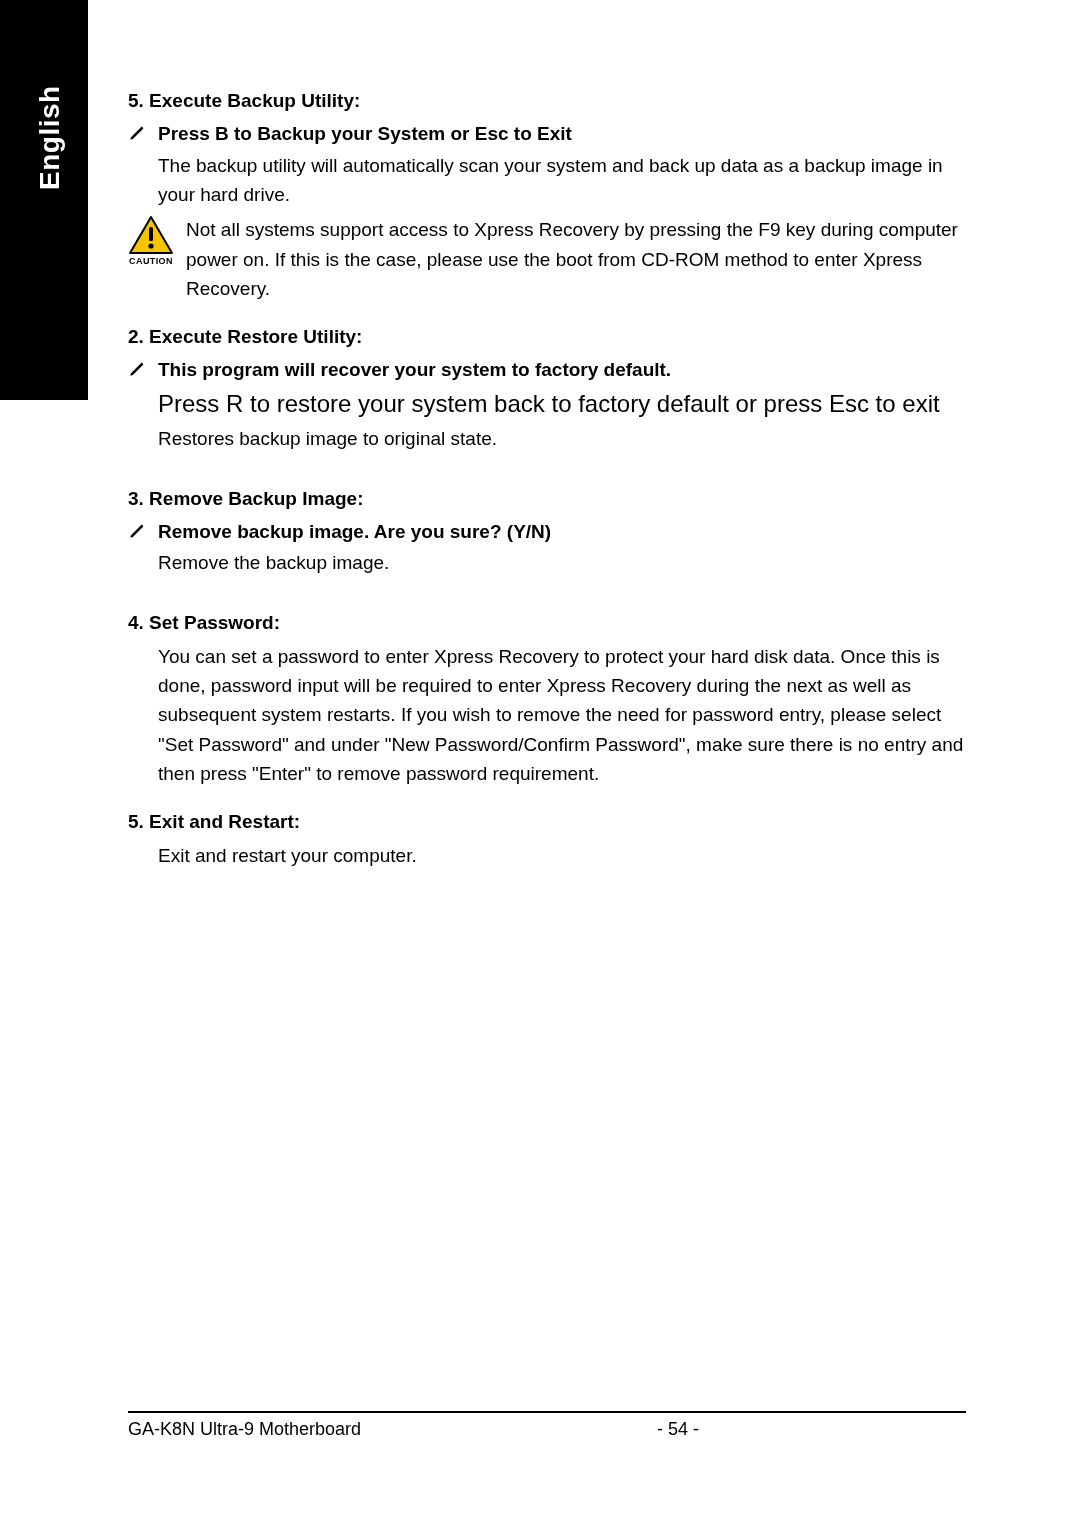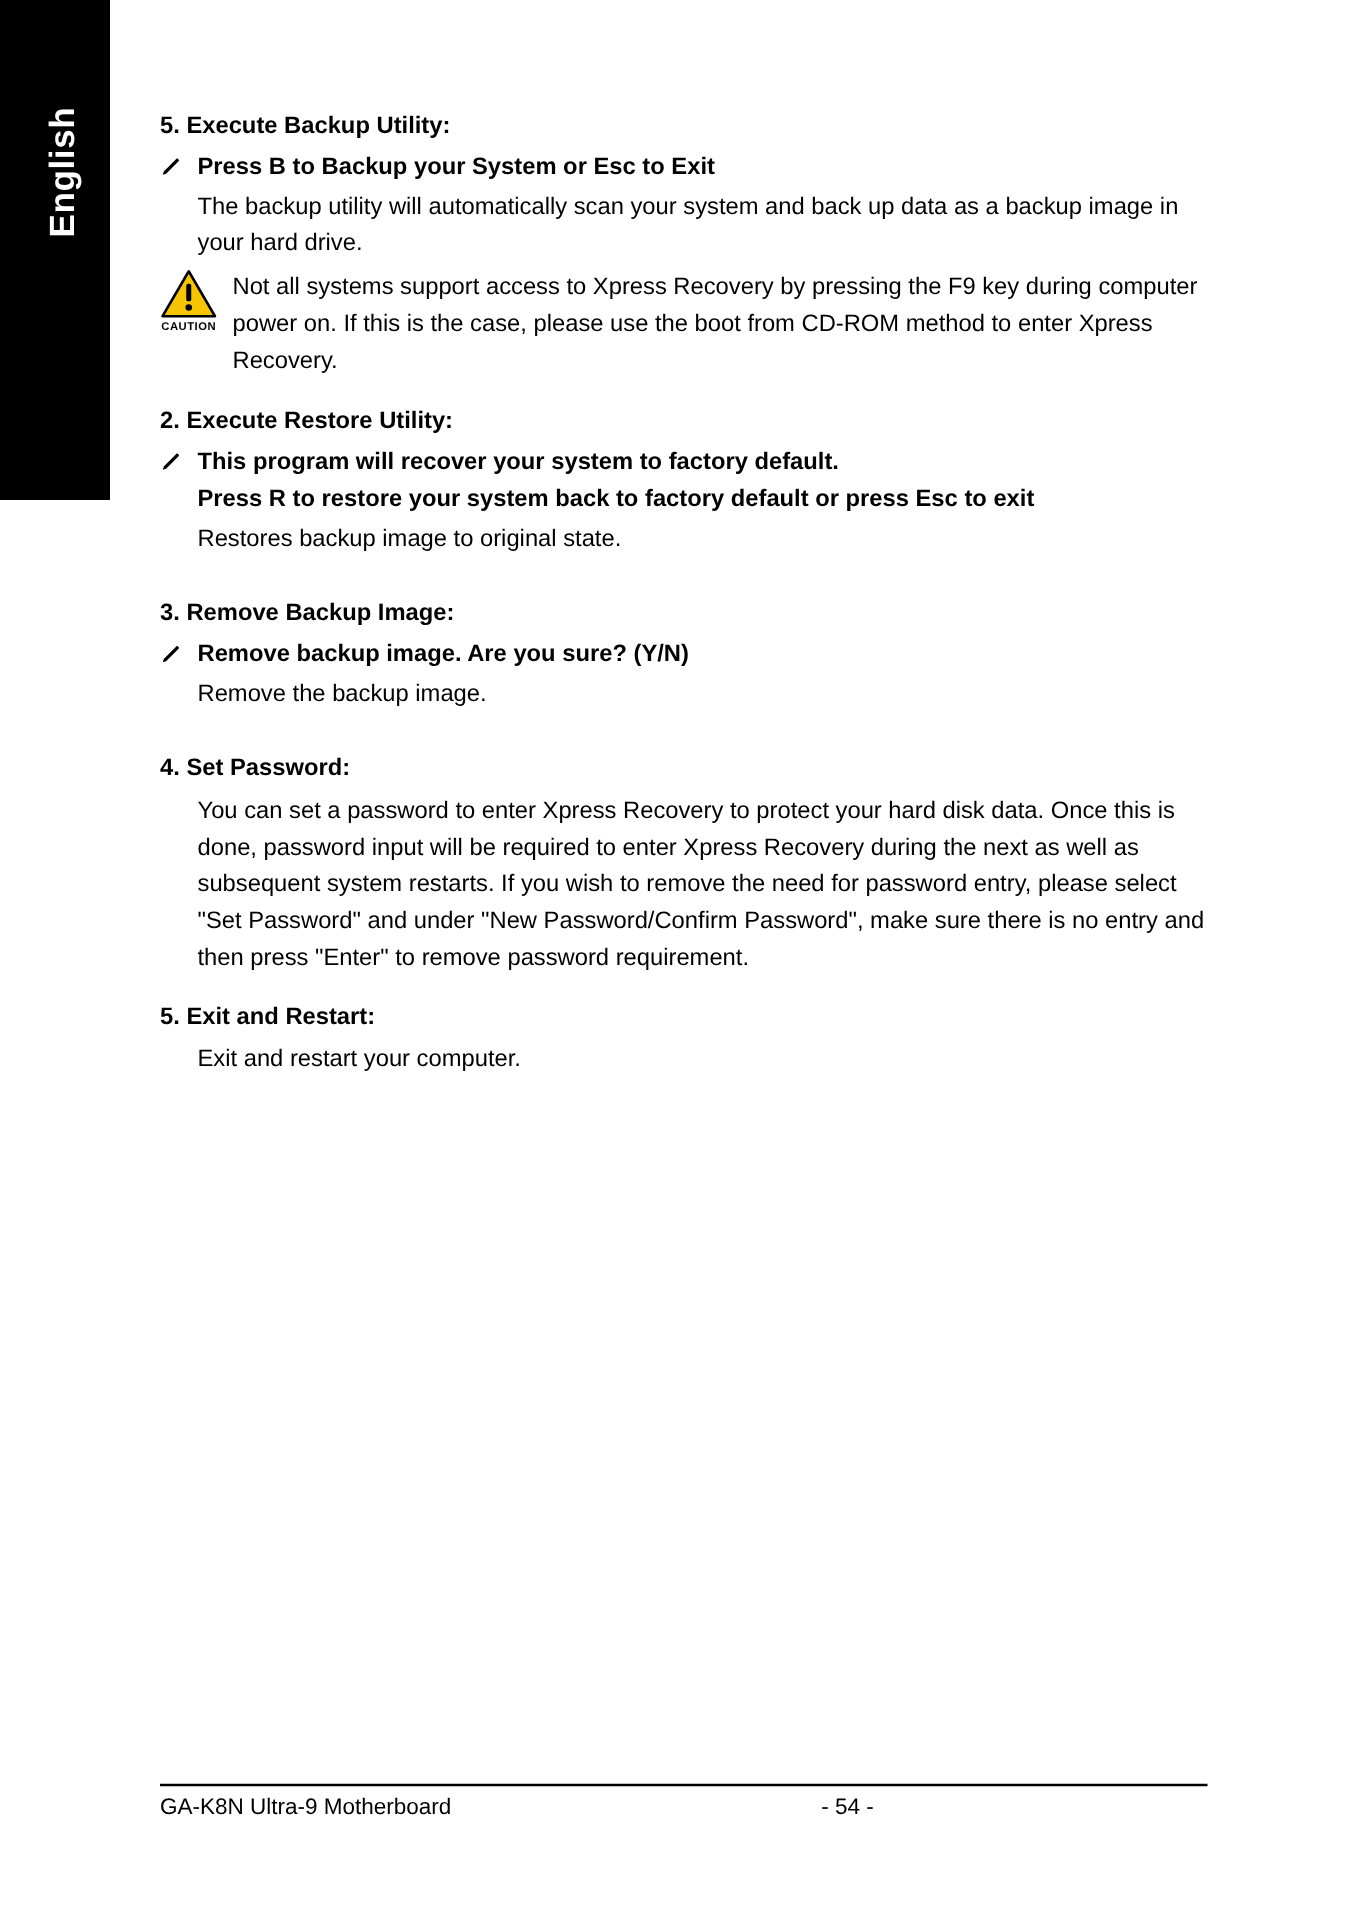--- a/index.html
+++ b/index.html
@@ -87,31 +87,31 @@
       text-align: center;
       margin-top: 1px;
       letter-spacing: 0.4px;
     }
     .caution-text {
       font-size: 19px;
       line-height: 1.55;
       flex: 1;
     }
     .sub-bold-noicon {
-      font-weight: bold;
-      font-size: 19px;
+      font-weight: normal;
+      font-size: 24px;
       line-height: 1.5;
       margin-left: 30px;
       margin-top: 2px;
     }
     .footer {
       position: absolute;
       left: 128px;
       right: 114px;
-      bottom: 76px;
+      bottom: 92px;
     }
     .footer-line {
       border-top: 2px solid #000;
       height: 0;
       margin-bottom: 6px;
     }
     .footer-row {
       display: flex;
       font-size: 18px;
     }

